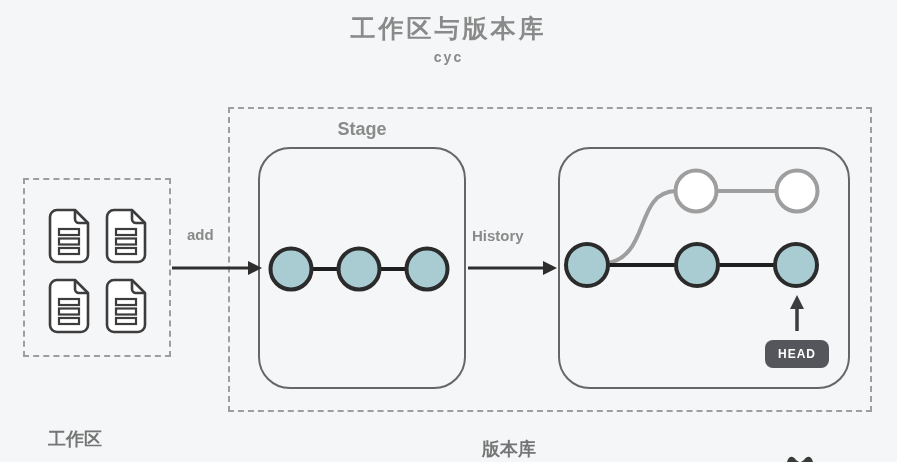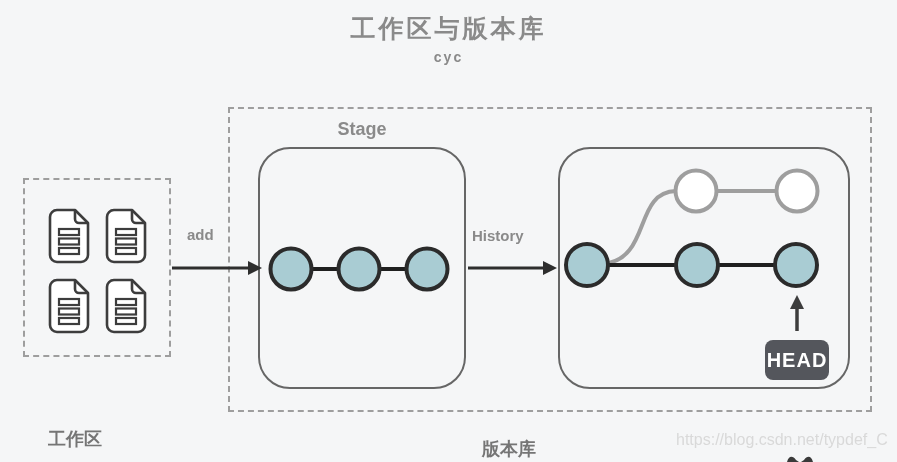--- a/index.html
+++ b/index.html
@@ -99,28 +99,28 @@
     stroke: var(--branch-node-stroke, #9e9e9e);
     stroke-width: 4;
   }
   .flow-arrow-line { stroke: var(--arrow-color, #2e2e2e); stroke-width: 3; }
   .flow-arrow-head { fill: var(--arrow-color, #2e2e2e); }
   .head-arrow-line { stroke: #3d3d3d; stroke-width: 3.5; }
   .head-arrow-head { fill: #3d3d3d; }
   .head-badge {
     position: absolute;
     left: 765px; top: 340px;
-    width: 64px; height: 40px;
+    width: 64px; height: 28px;
     background: var(--head-badge-bg, #54565c);
     border-radius: 8px;
     display: flex;
     align-items: center;
     justify-content: center;
     color: var(--head-badge-text, #ffffff);
-    font-size: 20px;
+    font-size: 12px;
     font-weight: bold;
     letter-spacing: 1px;
   }
   .watermark {
     position: absolute;
     left: 676px; top: 431px;
     font-size: 16px;
     color: var(--watermark-color, #d9d9d9);
     white-space: nowrap;
   }
@@ -210,19 +210,18 @@
       <line class="head-arrow-line" x1="797" y1="331" x2="797" y2="307"></line>
       <polygon class="head-arrow-head" points="790,309 797,295 804,309"></polygon>
     </g>
   </svg>
 
   <div class="head-badge">HEAD</div>
 
   <div class="bottom-label workspace-caption">工作区</div>
   <div class="bottom-label repository-caption">版本库</div>
 
-  <div class="watermark">https://blog.csdn.net/typdef_C</div>
   <svg class="logo-fragment" width="28" height="8" viewBox="0 0 28 8">
     <path d="M1 8 C3 1 7 2 10 6 L13 8 Z" fill="#3a3a3a"></path>
     <path d="M27 8 C25 1 21 2 18 6 L15 8 Z" fill="#3a3a3a"></path>
   </svg>
 
 </div>
 
 </body></html>

